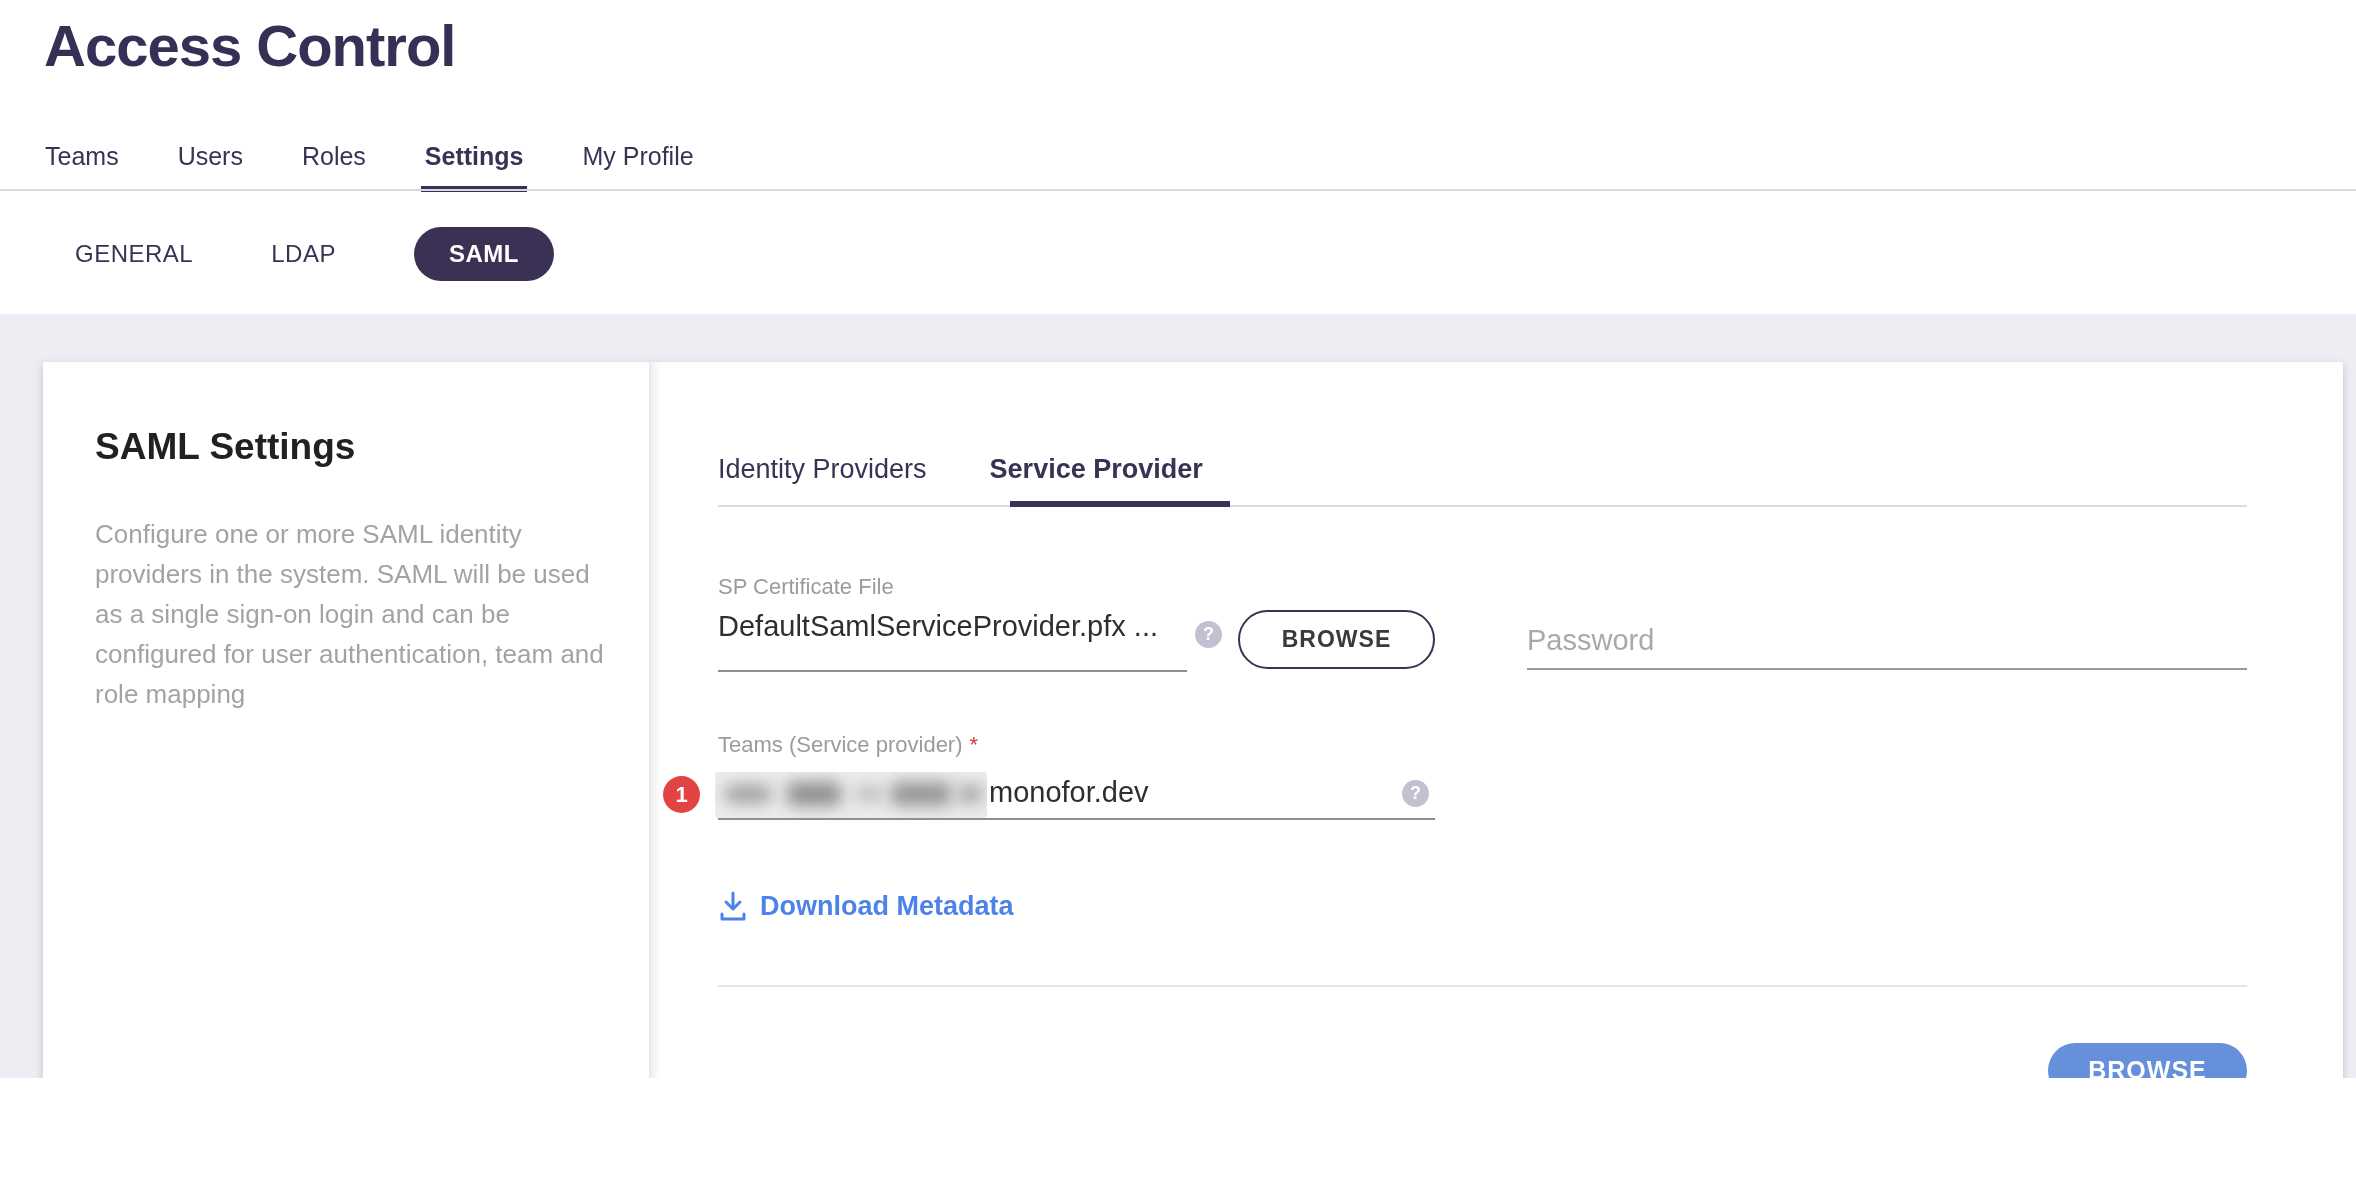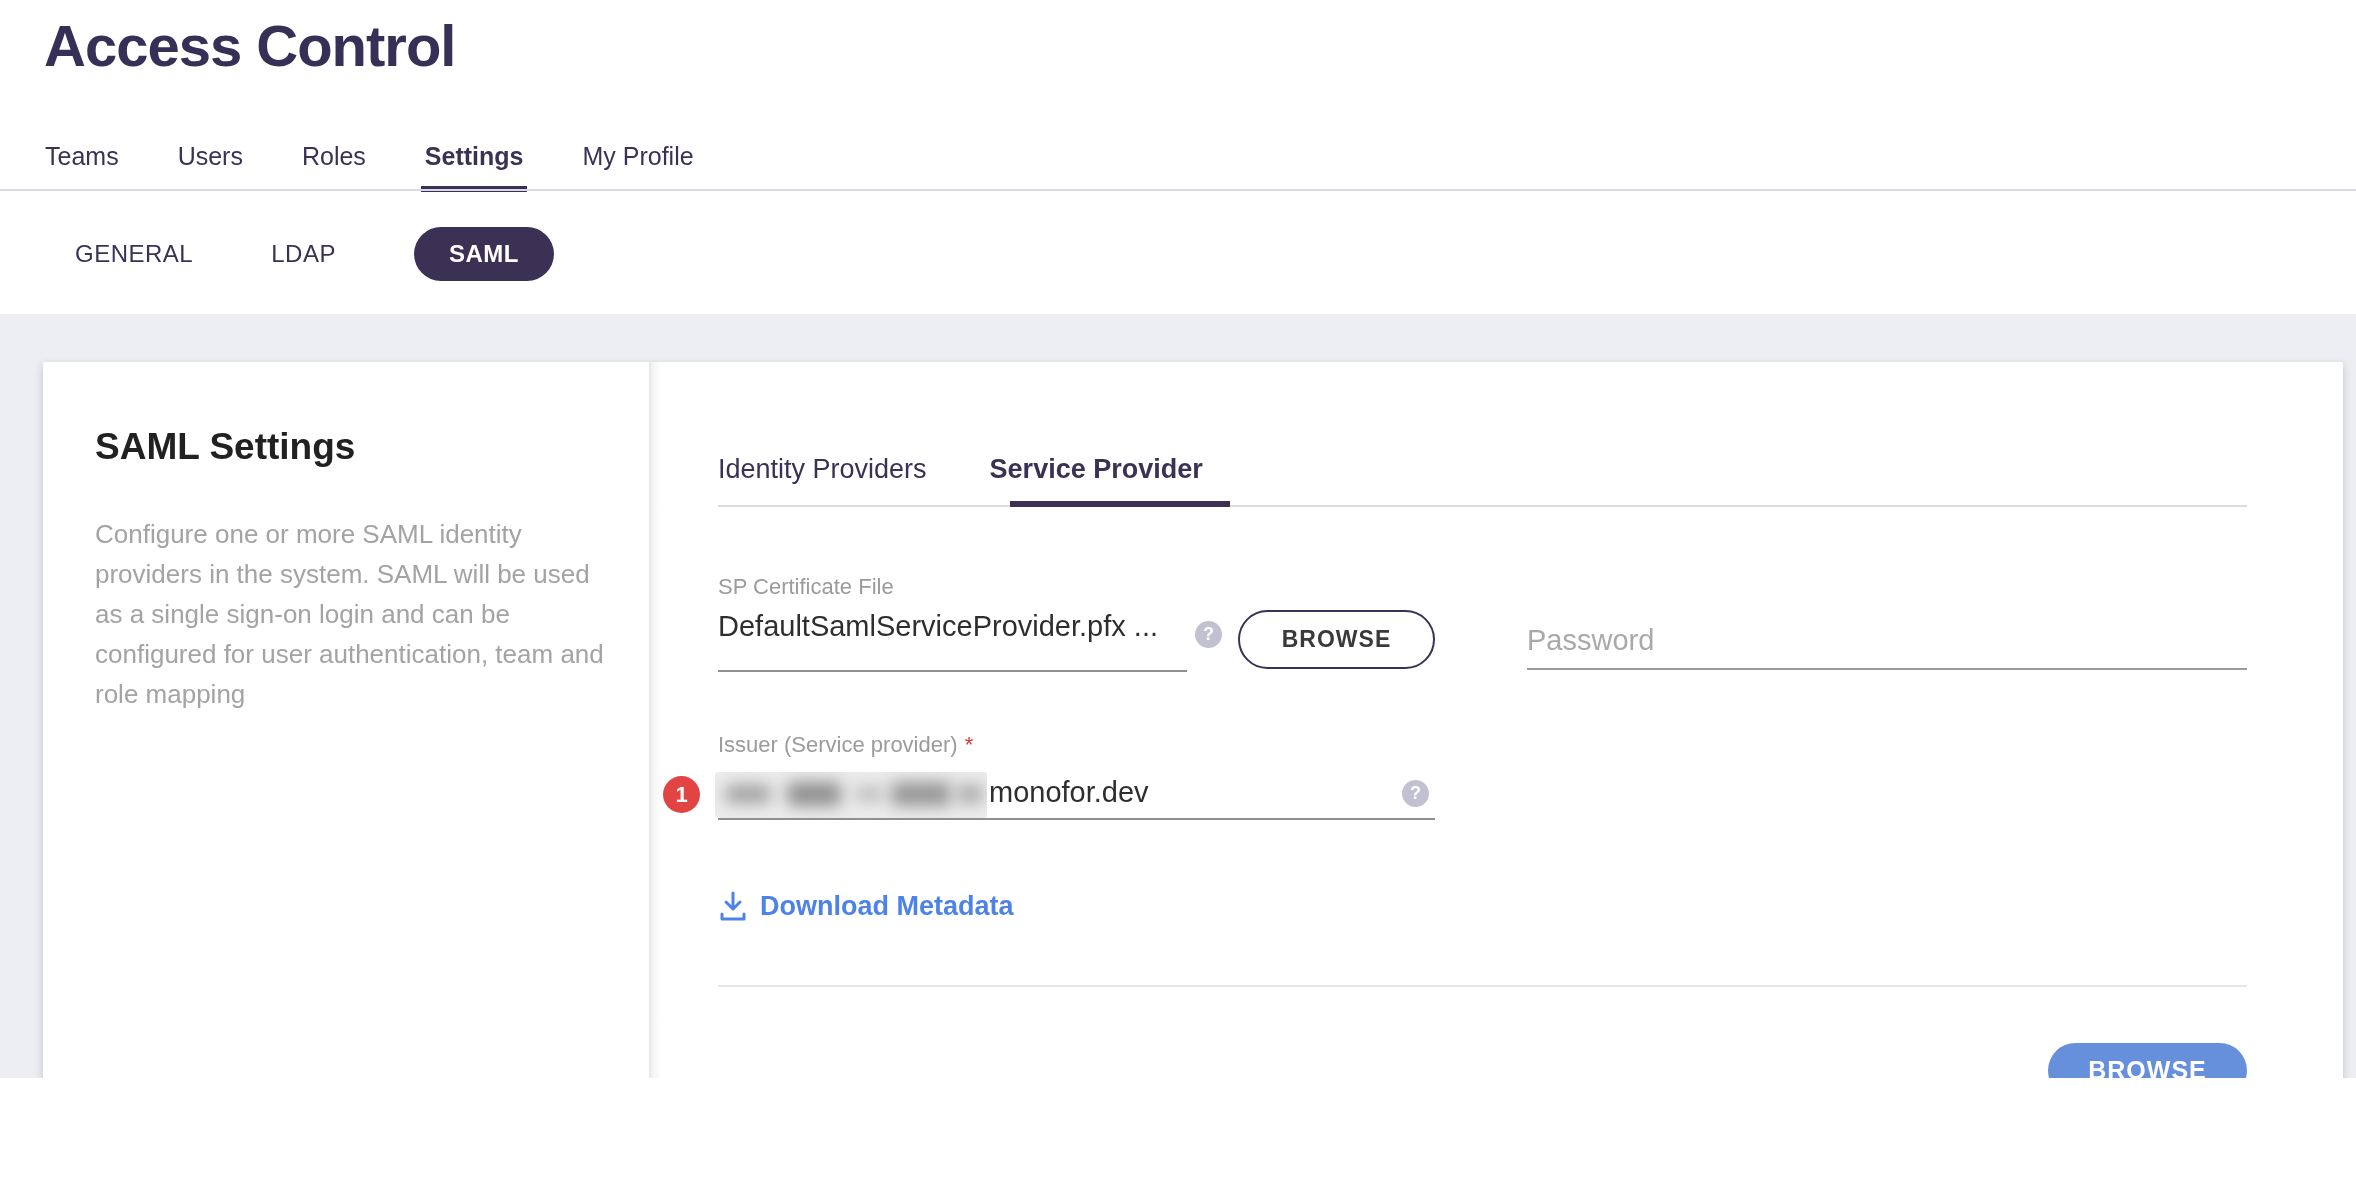--- a/index.html
+++ b/index.html
@@ -109,21 +109,21 @@
 
     <div class="field-label" style="left:675px; top:212px;">SP Certificate File</div>
     <div class="cert-value">DefaultSamlServiceProvider.pfx ...</div>
     <div class="cert-underline"></div>
     <div class="help-icon" style="left:1152px; top:259px;">?</div>
     <button class="browse-btn">BROWSE</button>
 
     <input class="password-input" type="text" placeholder="Password" style="">
 
     <div class="field-label" style="left:675px; top:370px;">
-      <span>Issuer (Service provider)</span><span class="req-star">*</span>
+      <span>Teams (Service provider)</span><span class="req-star">*</span>
     </div>
     <div class="badge">1</div>
     <div class="redacted">
       <div class="blob blob1"></div>
       <div class="blob blob2"></div>
       <div class="blob blob3"></div>
       <div class="blob blob4"></div>
       <div class="blob blob5"></div>
     </div>
     <div class="issuer-value">monofor.dev</div>

